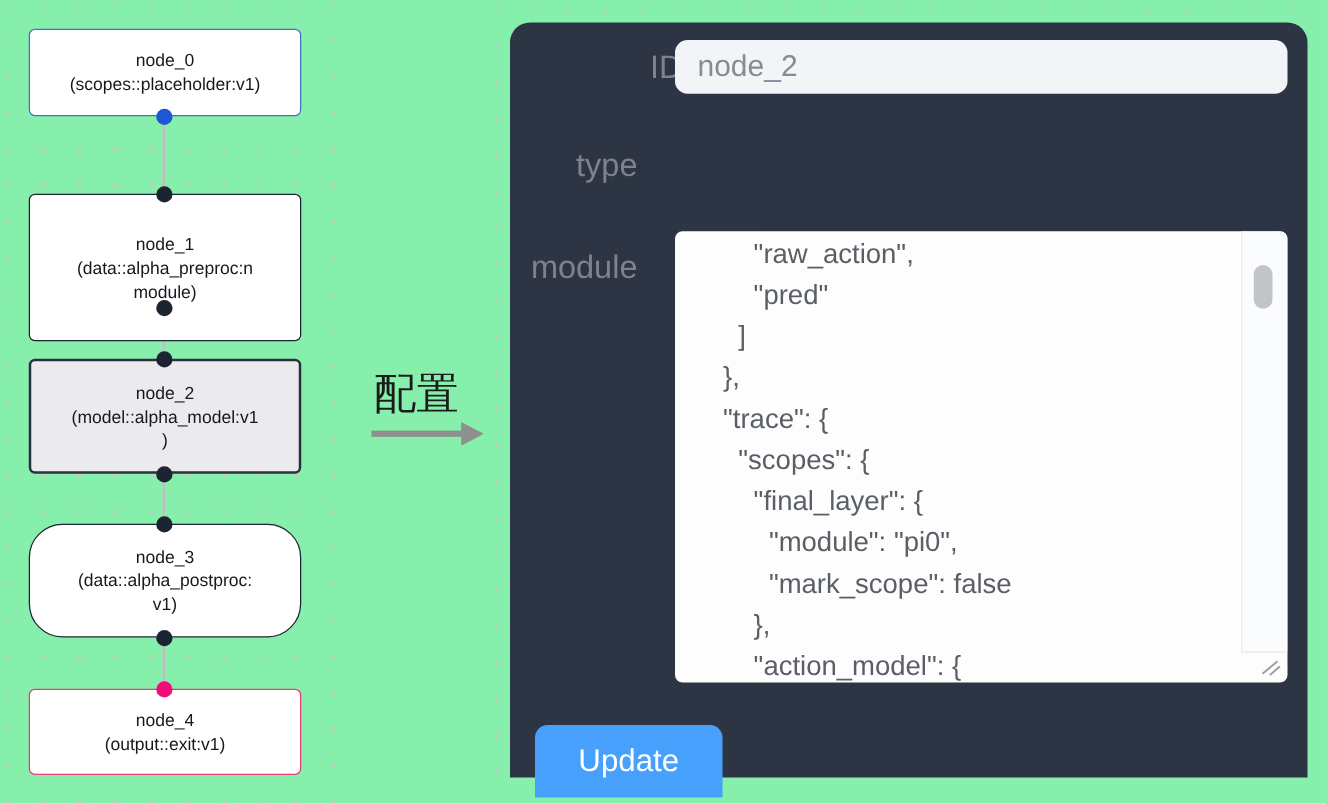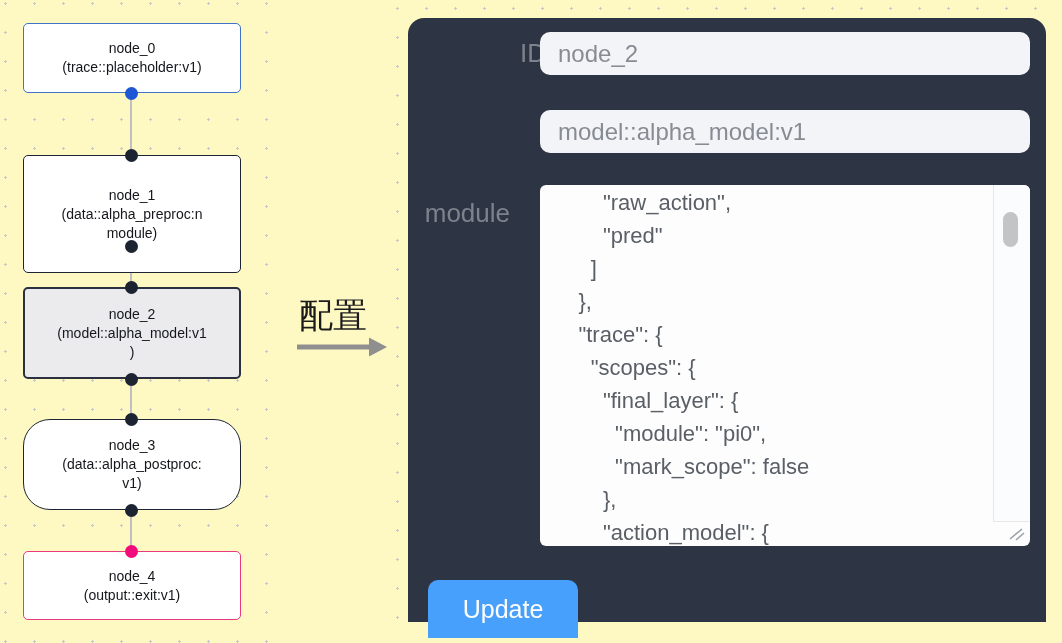--- a/index.html
+++ b/index.html
@@ -1,17 +1,17 @@
 <!DOCTYPE html>
 <html><head>
 <meta charset="utf-8">
 <style>
   html,body{margin:0;padding:0;background:#ffffff;}
   body{width:1062px;height:643px;overflow:hidden;font-family:"Liberation Sans","DejaVu Sans",sans-serif;}
-  .stage{position:relative;width:1062px;height:643px;background:#fef9c3;}
+  .stage{position:relative;width:1062px;height:643px;background:#86efac;}
 
   
   .dots{position:absolute;top:0;height:643px;
     background-image:radial-gradient(circle,#c7c8ca 1.2px,rgba(0,0,0,0) 1.4px);
     background-size:29px 29px;}
   .dots-left{left:0;width:279px;background-position:-9px -11px;}
   .dots-right{left:392px;width:670px;background-position:-9px -6px;}
 
   
   .node{position:absolute;left:23px;width:218px;background:#ffffff;border:1.5px solid #1e2433;
@@ -71,21 +71,21 @@
   <div class="dots dots-right"></div>
 
   <div>
     <div class="edge e0"></div>
     <div class="edge e1"></div>
     <div class="edge e2"></div>
     <div class="edge e3"></div>
 
     <div class="node n0">
       <div class="nl">node_0</div>
-      <div class="nl">(trace::placeholder:v1)</div>
+      <div class="nl">(scopes::placeholder:v1)</div>
     </div>
     <div class="node n1">
       <div class="nl">node_1</div>
       <div class="nl">(data::alpha_preproc:n</div>
       <div class="nl">module)</div>
     </div>
     <div class="node n2">
       <div class="nl">node_2</div>
       <div class="nl">(model::alpha_model:v1</div>
       <div class="nl">)</div>
@@ -113,21 +113,21 @@
   <div class="cfg-label">配置</div>
   <svg class="cfg-arrow" width="90" height="20" viewBox="0 0 90 20">
     <rect x="0" y="7.5" width="73" height="5" fill="#8f8f8f"></rect>
     <polygon points="72,0.5 90,10 72,19.5" fill="#8f8f8f"></polygon>
   </svg>
 
   <div class="panel">
     <div class="flabel lbl-id">ID</div>
     <input class="input in-id" value="node_2" style="">
 
-    <input class="input in-type" value="model::alpha_model:v1" style="">
+    <div class="flabel lbl-type">type</div>
 
     <div class="flabel lbl-config">module</div>
     <div class="ta">
       <pre>        "raw_action",
         "pred"
       ]
     },
     "trace": {
       "scopes": {
         "final_layer": {

